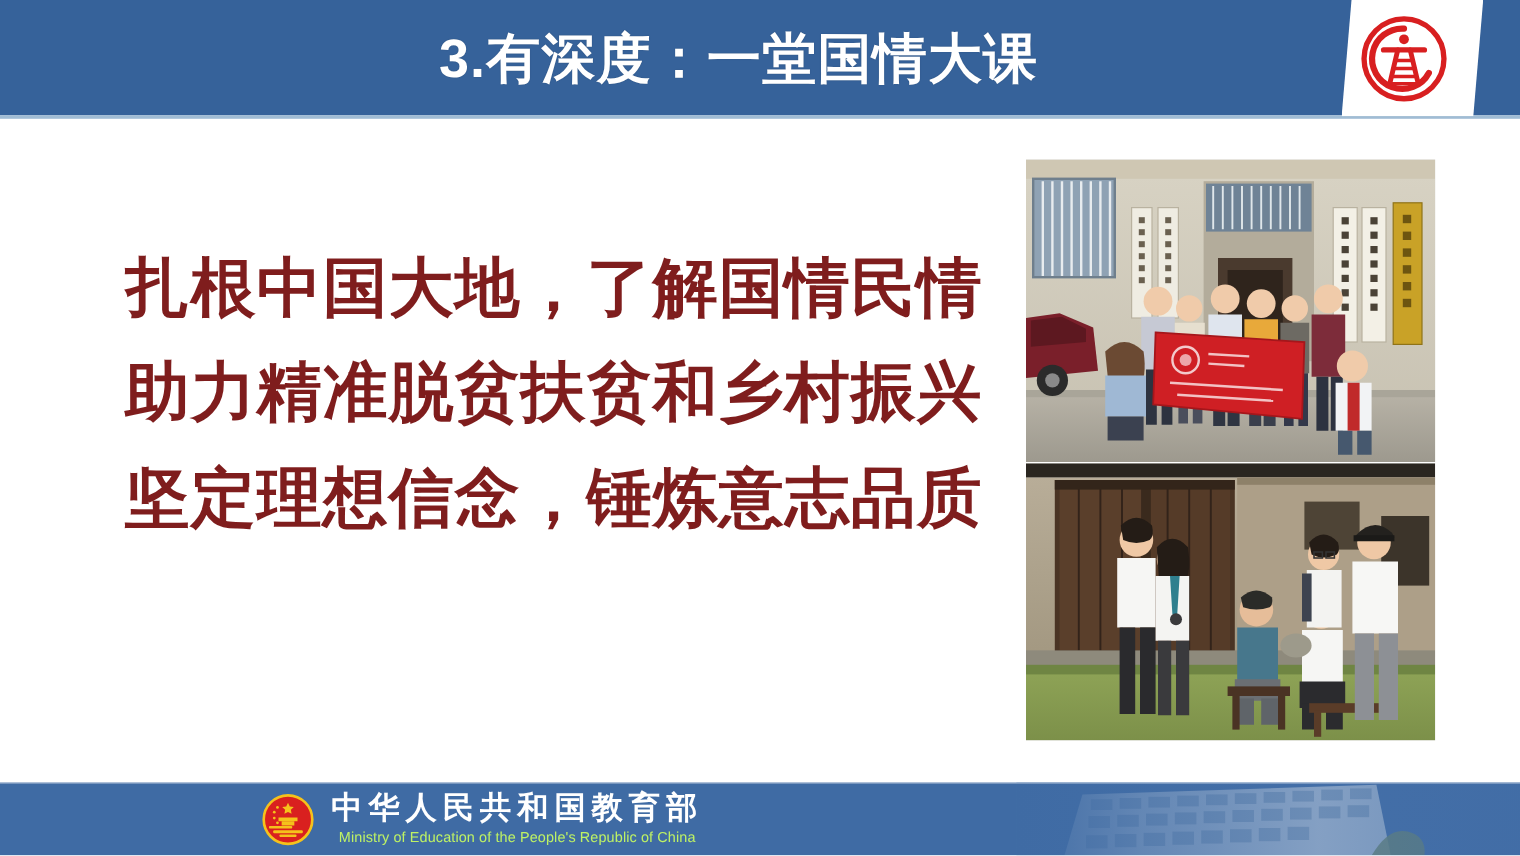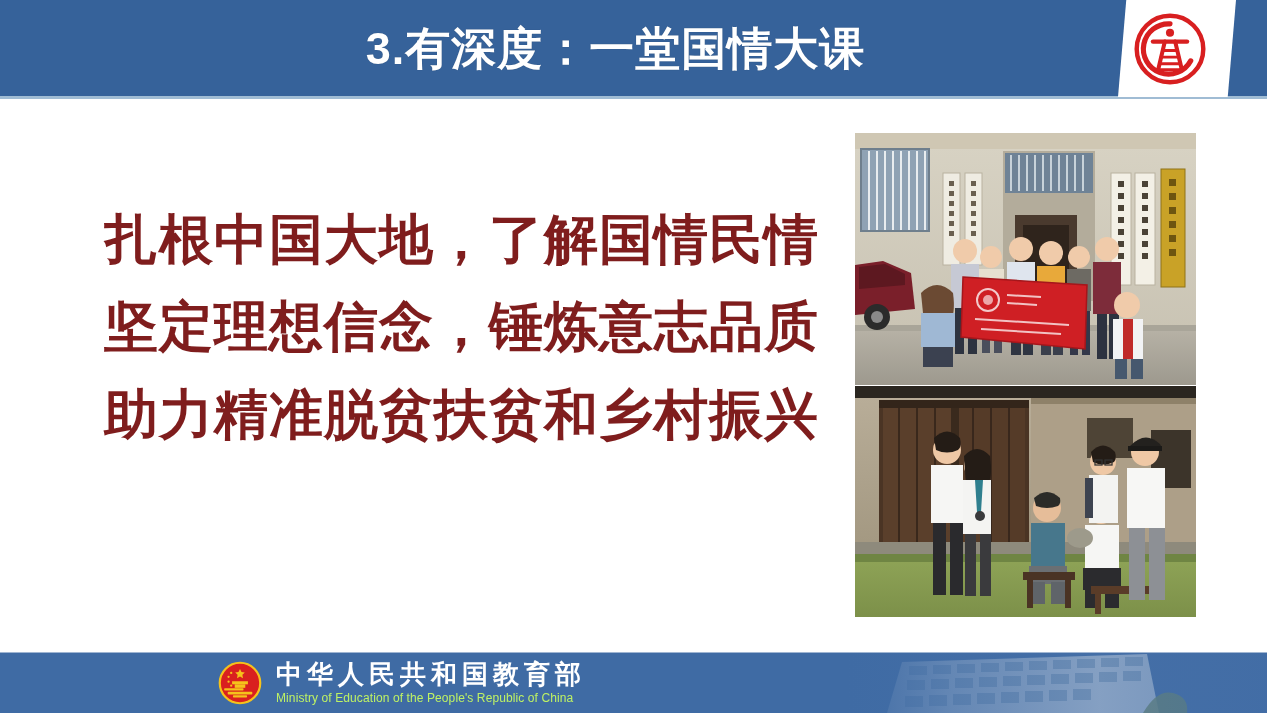--- a/index.html
+++ b/index.html
@@ -70,21 +70,21 @@
   }
   .footer-fade{
     position:absolute;right:0;top:0;width:420px;height:61px;
     background:linear-gradient(to right,#3f6ba4 0%,rgba(63,107,164,.55) 25%,rgba(63,107,164,.15) 60%,rgba(63,107,164,.45) 100%);
   }
   .footer-brand{
     position:absolute;left:218px;top:3px;height:56px;
     display:flex;align-items:center;gap:14px;
   }
   .emblem{width:44px;height:44px;flex:0 0 auto;}
-  .footer-text{display:flex;flex-direction:column;justify-content:center;}
+  .footer-text{display:flex;flex-direction:column;justify-content:center;text-align:center;}
   .footer-cn{
     color:#ffffff;font-size:26px;font-weight:bold;letter-spacing:5px;
     line-height:1.12;
     font-family:"DejaVu Serif","Liberation Serif",serif;
     white-space:nowrap;
   }
   .footer-en{
     color:#bef264;font-size:12px;line-height:1.35;letter-spacing:.1px;
     white-space:nowrap;margin-top:1px;
   }
@@ -112,22 +112,22 @@
 
       <circle cx="50" cy="28" r="5.5" fill="#d81f20"></circle>
       <path d="M27 40 H73" stroke="#d81f20" stroke-width="6" stroke-linecap="round"></path>
       <path d="M43 40 L34 78 M57 40 L66 78" stroke="#d81f20" stroke-width="5.5" stroke-linecap="round"></path>
       <path d="M40 52 H60 M38 61 H62 M36 70 H64 M33 78 H67" stroke="#d81f20" stroke-width="4" stroke-linecap="round"></path>
     </svg>
   </div>
 
   <div class="headline">
     <div class="line">扎根中国大地，了解国情民情</div>
+    <div class="line">助力精准脱贫扶贫和乡村振兴</div>
     <div class="line">坚定理想信念，锤炼意志品质</div>
-    <div class="line">助力精准脱贫扶贫和乡村振兴</div>
   </div>
 
   <div class="photo photo-top">
     <svg viewBox="0 0 341 252" preserveAspectRatio="none" aria-hidden="true">
       <defs>
         <linearGradient id="wallG" x1="0" y1="0" x2="0" y2="1">
           <stop offset="0" stop-color="#d8d3c4"></stop>
             <stop offset="1" stop-color="#c6c0b0"></stop>
         </linearGradient>
         <linearGradient id="grndG" x1="0" y1="0" x2="0" y2="1">

